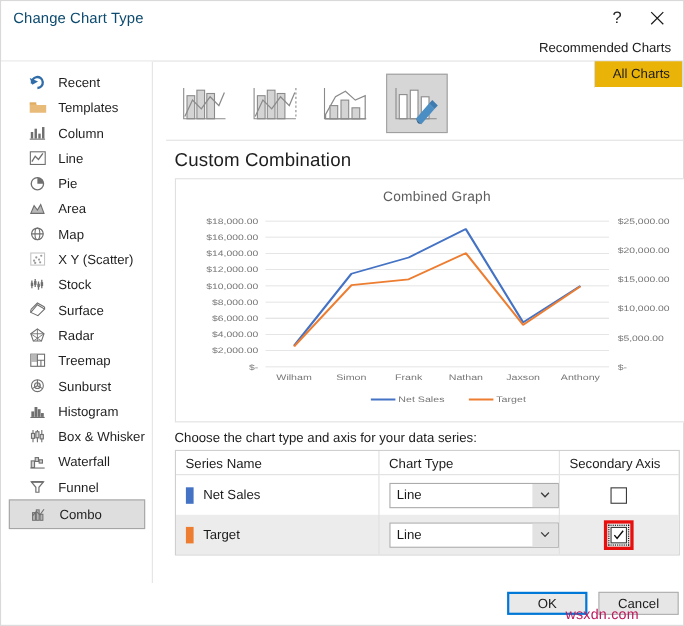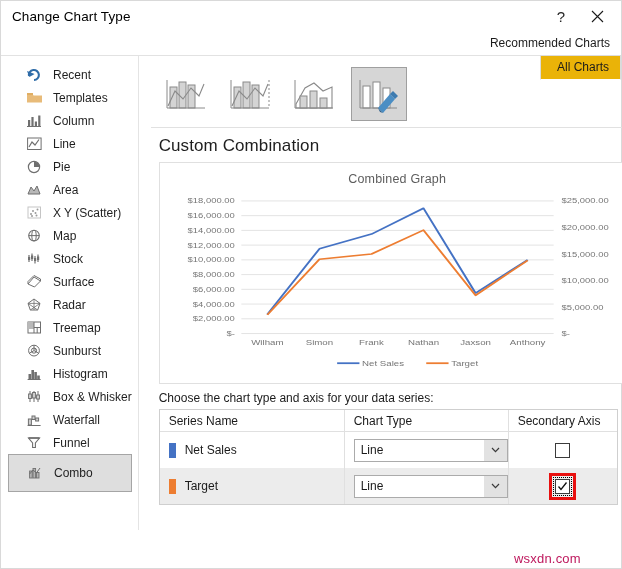--- a/index.html
+++ b/index.html
@@ -7,39 +7,39 @@
     width:622px;height:569px;
     background:#ffffff;
     font-family:"Liberation Sans", sans-serif;
     font-size:12px;color:#1a1a1a;
     overflow:hidden;position:relative;
   }
   .dialog{position:absolute;inset:0;background:#fff;border:1px solid #d9d9d9;box-sizing:border-box;}
 
   
   .titlebar{height:30px;display:flex;align-items:center;padding:0 6px 0 11px;box-sizing:border-box;}
-  .title{font-size:13.5px;color:#000000;flex:1;letter-spacing:.1px;}
+  .title{font-size:13.5px;color:#0c4a6e;flex:1;letter-spacing:.1px;}
   .tbtn{width:36px;height:28px;display:flex;align-items:center;justify-content:center;color:#272727;}
   .tbtn.help{font-size:15px;}
   .tbtn.close svg{display:block;}
 
   
   .tabstrip{height:25px;position:relative;padding-left:8px;box-sizing:border-box;display:flex;align-items:flex-end;flex-direction:column;}
   .tabstrip:after{content:"";position:absolute;left:0;right:0;bottom:0;height:1px;background:#e2e2e2;}
   .tab{height:24px;line-height:24px;padding:0 11px;font-size:12px;color:#1b1b1b;position:relative;z-index:2;box-sizing:border-box;}
   .tab.active{background:#eab308;border:1px solid #dcdcdc;border-bottom:1px solid #fff;border-radius:1px 1px 0 0;height:25px;line-height:23px;padding-left:16px;}
 
   
   .content{position:absolute;left:0;right:0;top:55px;bottom:38px;display:flex;}
   .leftpane{width:147px;box-sizing:border-box;border-right:1px solid #e4e4e4;padding-top:7px;background:#fff;}
   .rightpane{flex:1;position:relative;padding:7px 8px 0 10px;box-sizing:border-box;}
 
   
   .sb-item{height:23px;display:flex;align-items:center;padding-left:16px;box-sizing:border-box;margin:0 6px 0 7px;}
-  .sb-item.selected{background:#dedede;border:1px solid #a5a5a5;height:38px;}
+  .sb-item.selected{background:#dedede;border:1px solid #a5a5a5;height:27px;}
   .sb-ico{width:20px;height:18px;margin-right:9px;flex:0 0 20px;display:flex;align-items:center;justify-content:center;}
   .sb-label{font-size:12px;color:#1f1f1f;white-space:nowrap;}
 
   
   .thumbs{display:flex;gap:8px;padding-left:10px;height:61px;align-items:center;}
   .thumb{width:56px;height:54px;display:flex;align-items:center;justify-content:center;box-sizing:border-box;border:1px solid transparent;}
   .thumb.selected{background:#d6d6d6;border:1px solid #9f9f9f;}
   .thumbsep{height:1px;background:#e1e1e1;margin:3px 2px 0 2px;}
 
   .heading{font-size:17px;color:#1e1e1e;padding:8px 0 6px 10px;letter-spacing:.1px;}
@@ -155,42 +155,42 @@
           <span class="sb-ico">
             <svg width="17" height="16" viewBox="0 0 17 16">
               <path d="M2 12 L5 5 L8 9 L11 4 L14 12 Z" fill="#b8b8b8" stroke="#6f6f6f" stroke-width="1"></path>
             </svg>
           </span>
           <span class="sb-label">Area</span>
         </div>
         <div class="sb-item">
           <span class="sb-ico">
             <svg width="17" height="16" viewBox="0 0 17 16">
+              <circle cx="8" cy="7.6" r="5.3" fill="none" stroke="#6f6f6f" stroke-width="1.1"></circle>
+              <ellipse cx="8" cy="7.6" rx="2.2" ry="5.3" fill="none" stroke="#6f6f6f" stroke-width="1"></ellipse>
+              <path d="M2.8 7.6 H13.2" stroke="#6f6f6f" stroke-width="1"></path>
+            </svg>
+          </span>
+          <span class="sb-label">Map</span>
+        </div>
+        <div class="sb-item">
+          <span class="sb-ico">
+            <svg width="17" height="16" viewBox="0 0 17 16">
               <rect x="2" y="2" width="12.5" height="11" fill="none" stroke="#c5c5c5" stroke-width="1"></rect>
               <g fill="#9a9a9a">
                 <circle cx="5" cy="9" r="1"></circle>
                 <circle cx="7" cy="6" r="1"></circle>
                 <circle cx="9.5" cy="8" r="1"></circle>
                 <circle cx="11.5" cy="4.5" r="1"></circle>
                 <circle cx="6" cy="11" r="1"></circle>
                 <circle cx="10.5" cy="10.5" r="1"></circle>
               </g>
             </svg>
           </span>
           <span class="sb-label">X Y (Scatter)</span>
-        </div>
-        <div class="sb-item">
-          <span class="sb-ico">
-            <svg width="17" height="16" viewBox="0 0 17 16">
-              <circle cx="8" cy="7.6" r="5.3" fill="none" stroke="#6f6f6f" stroke-width="1.1"></circle>
-              <ellipse cx="8" cy="7.6" rx="2.2" ry="5.3" fill="none" stroke="#6f6f6f" stroke-width="1"></ellipse>
-              <path d="M2.8 7.6 H13.2" stroke="#6f6f6f" stroke-width="1"></path>
-            </svg>
-          </span>
-          <span class="sb-label">Map</span>
         </div>
         <div class="sb-item">
           <span class="sb-ico">
             <svg width="17" height="16" viewBox="0 0 17 16">
               <g stroke="#6f6f6f" stroke-width="1.2">
                 <path d="M3 4 V11"></path>
                 <path d="M6 2.6 V10"></path>
                 <path d="M9 5 V12.5"></path>
                 <path d="M12 3.4 V11"></path>
               </g>
@@ -470,15 +470,19 @@
                   </span>
                 </span>
               </div>
             </div>
           </div>
       </div>
 
     </div>
   </div>
 
+  <div class="footer">
+    <div class="btn ok">OK</div>
+    <div class="btn cancel">Cancel</div>
+  </div>
   <div class="watermark">wsxdn.com</div>
 
 </div>
 
 </body></html>

